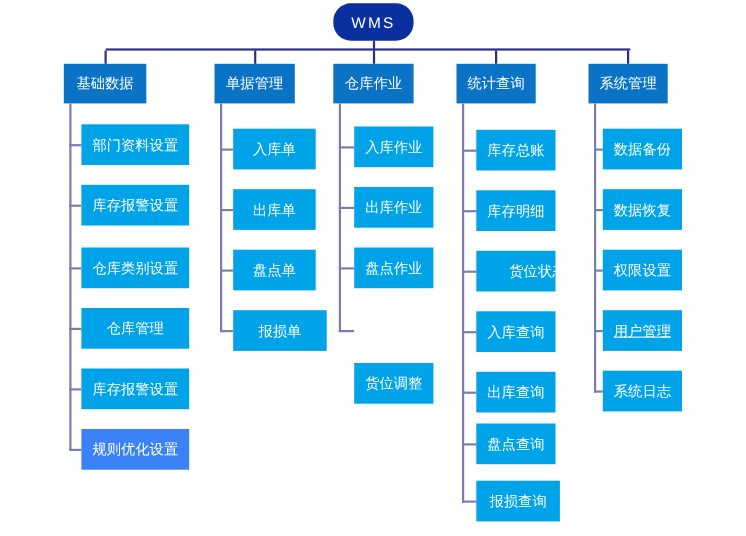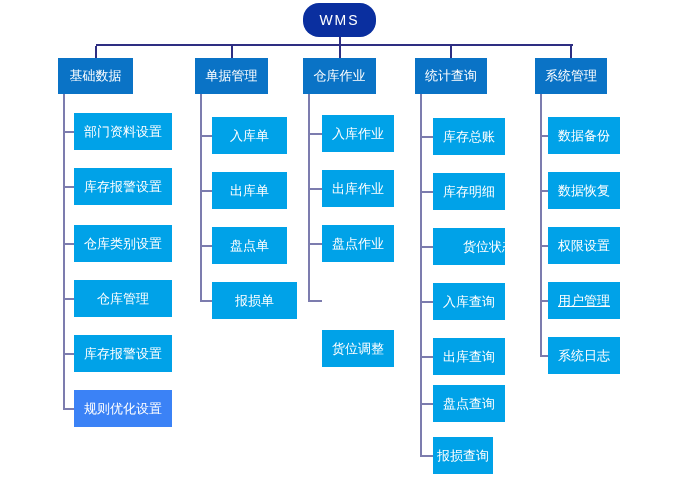--- a/index.html
+++ b/index.html
@@ -94,21 +94,21 @@
     <div class="node child-node" style="left: 433px; top: 173px; width: 72px; height: 37px; background: rgb(0, 162, 232); color: rgb(255, 255, 255);">库存明细</div>
     <div class="line" style="left: 420px; top: 246px; width: 13px; height: 2px; background: rgb(124, 124, 174);"></div>
     <div class="node child-node" style="left: 433px; top: 228px; width: 72px; height: 37px; background: rgb(0, 162, 232); color: rgb(255, 255, 255); padding-left: 40px;">货位状态</div>
     <div class="line" style="left: 420px; top: 301px; width: 13px; height: 2px; background: rgb(124, 124, 174);"></div>
     <div class="node child-node" style="left: 433px; top: 283px; width: 72px; height: 37px; background: rgb(0, 162, 232); color: rgb(255, 255, 255);">入库查询</div>
     <div class="line" style="left: 420px; top: 356px; width: 13px; height: 2px; background: rgb(124, 124, 174);"></div>
     <div class="node child-node" style="left: 433px; top: 338px; width: 72px; height: 37px; background: rgb(0, 162, 232); color: rgb(255, 255, 255);">出库查询</div>
     <div class="line" style="left: 420px; top: 403px; width: 13px; height: 2px; background: rgb(124, 124, 174);"></div>
     <div class="node child-node" style="left: 433px; top: 385px; width: 72px; height: 37px; background: rgb(0, 162, 232); color: rgb(255, 255, 255);">盘点查询</div>
     <div class="line" style="left: 420px; top: 455px; width: 13px; height: 2px; background: rgb(124, 124, 174);"></div>
-    <div class="node child-node" style="left: 433px; top: 437px; width: 60px; height: 37px; background: rgb(0, 162, 232); color: rgb(255, 255, 255);">报损查询</div>
+    <div class="node child-node" style="left: 433px; top: 437px; width: 76px; height: 37px; background: rgb(0, 162, 232); color: rgb(255, 255, 255);">报损查询</div>
     <div class="line" style="left: 570px; top: 46px; width: 2px; height: 12px; background: rgb(46, 46, 130);"></div>
     <div class="node header-node" style="left: 535px; top: 58px; width: 72px; height: 36px; background: rgb(10, 115, 198); color: rgb(255, 255, 255);">系统管理</div>
     <div class="line" style="left: 540px; top: 94px; width: 2px; height: 263px; background: rgb(124, 124, 174);"></div>
     <div class="line" style="left: 540px; top: 135px; width: 8px; height: 2px; background: rgb(124, 124, 174);"></div>
     <div class="node child-node" style="left: 548px; top: 117px; width: 72px; height: 37px; background: rgb(0, 162, 232); color: rgb(255, 255, 255);">数据备份</div>
     <div class="line" style="left: 540px; top: 190px; width: 8px; height: 2px; background: rgb(124, 124, 174);"></div>
     <div class="node child-node" style="left: 548px; top: 172px; width: 72px; height: 37px; background: rgb(0, 162, 232); color: rgb(255, 255, 255);">数据恢复</div>
     <div class="line" style="left: 540px; top: 245px; width: 8px; height: 2px; background: rgb(124, 124, 174);"></div>
     <div class="node child-node" style="left: 548px; top: 227px; width: 72px; height: 37px; background: rgb(0, 162, 232); color: rgb(255, 255, 255);">权限设置</div>
     <div class="line" style="left: 540px; top: 300px; width: 8px; height: 2px; background: rgb(124, 124, 174);"></div>

